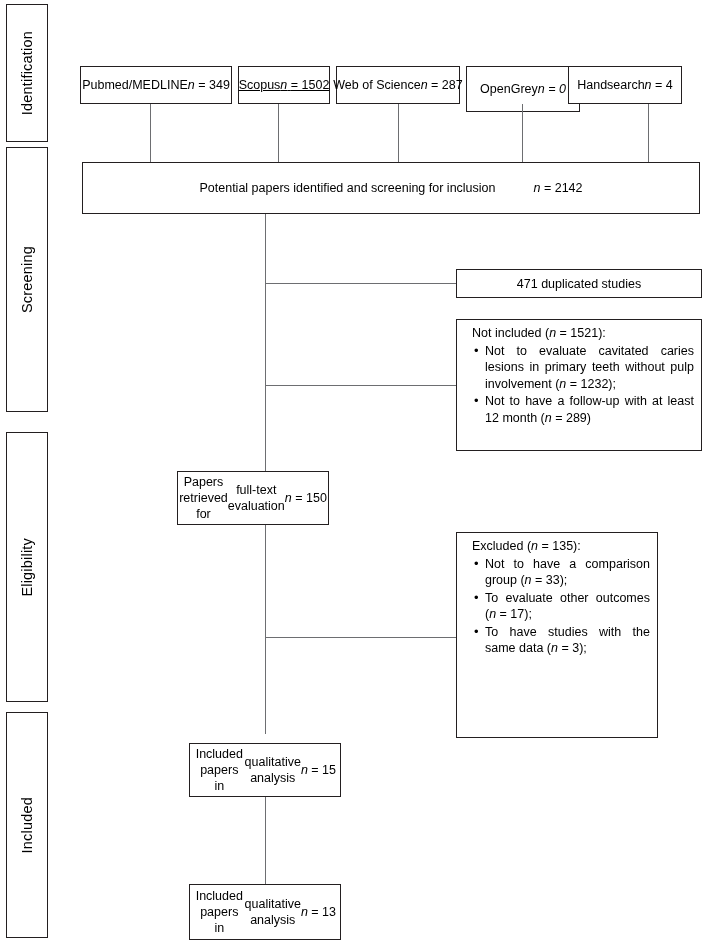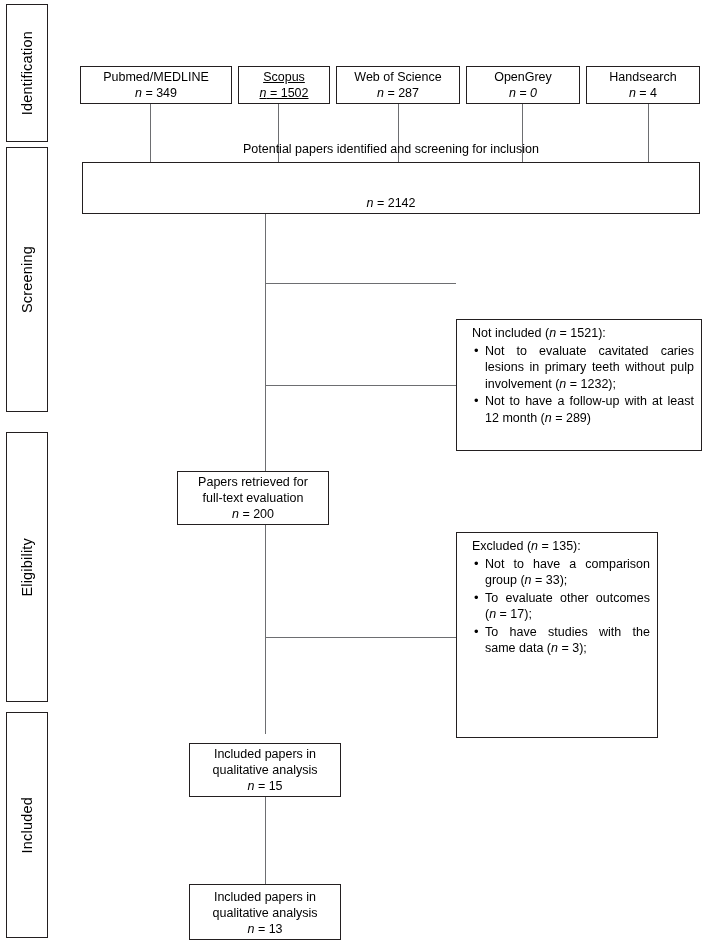--- a/index.html
+++ b/index.html
@@ -20,22 +20,22 @@
   }
   .box {
     position: absolute;
     box-sizing: border-box;
     border: 1px solid #231f20;
     background: #ffffff;
     font-size: 12.5px;
     line-height: 1.28;
     text-align: center;
     display: flex;
-    flex-direction: column;
-    justify-content: flex-end;
+    flex-direction: row;
+    justify-content: center;
     align-items: center;
     padding: 2px 4px;
   }
   .stage {
     position: absolute;
     box-sizing: border-box;
     border: 1px solid #231f20;
     background: #ffffff;
     display: flex;
     align-items: center;
@@ -121,29 +121,29 @@
   </div>
 
   <div class="box" style="left:336px; top:66px; width:124px; height:38px;">
     <div class="lbl">Web of Science</div>
     <div class="lbl">
       <span class="italic">n</span>
       <span>= 287</span>
     </div>
   </div>
 
-  <div class="box" style="left:466px; top:66px; width:114px; height:38px;">
+  <div class="box" style="left:466px; top:66px; width:114px; height:46px;">
     <div class="lbl">OpenGrey</div>
     <div class="lbl italic">
       <span>n</span>
       <span>= 0</span>
     </div>
   </div>
 
-  <div class="box" style="left:586px; top:66px; width:114px; height:38px;">
+  <div class="box" style="left:568px; top:66px; width:114px; height:38px;">
     <div class="lbl">Handsearch</div>
     <div class="lbl">
       <span class="italic">n</span>
       <span>= 4</span>
     </div>
   </div>
 
   <div class="line vline" style="left:150px; top:104px; height:58px;"></div>
   <div class="line vline" style="left:278px; top:104px; height:58px;"></div>
   <div class="line vline" style="left:398px; top:104px; height:58px;"></div>
@@ -156,38 +156,41 @@
       <span class="italic">n</span>
       <span>= 2142</span>
     </div>
   </div>
 
   <div class="line vline" style="left:265px; top:214px; height:257px;"></div>
   <div class="line vline" style="left:265px; top:525px; height:209px;"></div>
   <div class="line vline" style="left:265px; top:797px; height:87px;"></div>
 
   <div class="line hline" style="left:265px; top:283px; width:191px;"></div>
+  <div class="box" style="left:456px; top:269px; width:246px; height:29px;">
+    <div>471 duplicated studies</div>
+  </div>
 
   <div class="line hline" style="left:265px; top:385px; width:191px;"></div>
   <div class="bullets" style="left:456px; top:319px; width:246px; height:132px;">
     <div class="head">
       <span>Not included (</span><span class="italic">n</span><span> = 1521):</span>
     </div>
     <ul>
       <li>Not to evaluate cavitated caries lesions in primary teeth without pulp involvement (<span style="font-style:italic">n</span> = 1232);</li>
       <li>Not to have a follow-up with at least 12 month (<span style="font-style:italic">n</span> = 289)</li>
     </ul>
   </div>
 
   <div class="box" style="left:177px; top:471px; width:152px; height:54px;">
     <div>Papers retrieved for</div>
     <div>full-text evaluation</div>
     <div class="lbl">
       <span class="italic">n</span>
-      <span>= 200</span>
+      <span>= 150</span>
     </div>
   </div>
 
   <div class="line hline" style="left:265px; top:637px; width:191px;"></div>
   <div class="bullets" style="left:456px; top:532px; width:202px; height:206px;">
     <div class="head">Excluded (<span style="font-style:italic">n</span> = 135):</div>
     <ul>
       <li>Not to have a comparison group (<span style="font-style:italic">n</span> = 33);</li>
       <li>To evaluate other outcomes (<span style="font-style:italic">n</span> = 17);</li>
       <li>To have studies with the same data (<span style="font-style:italic">n</span> = 3);</li>

